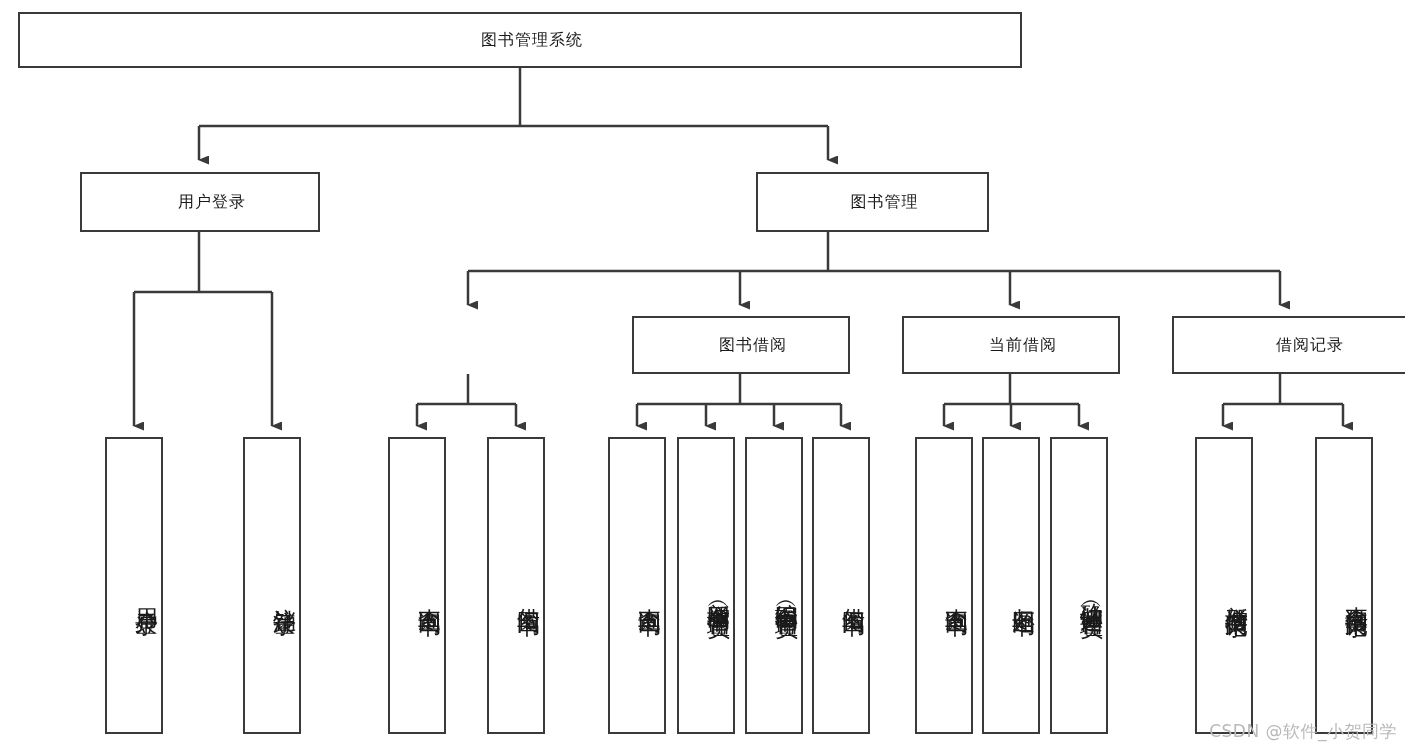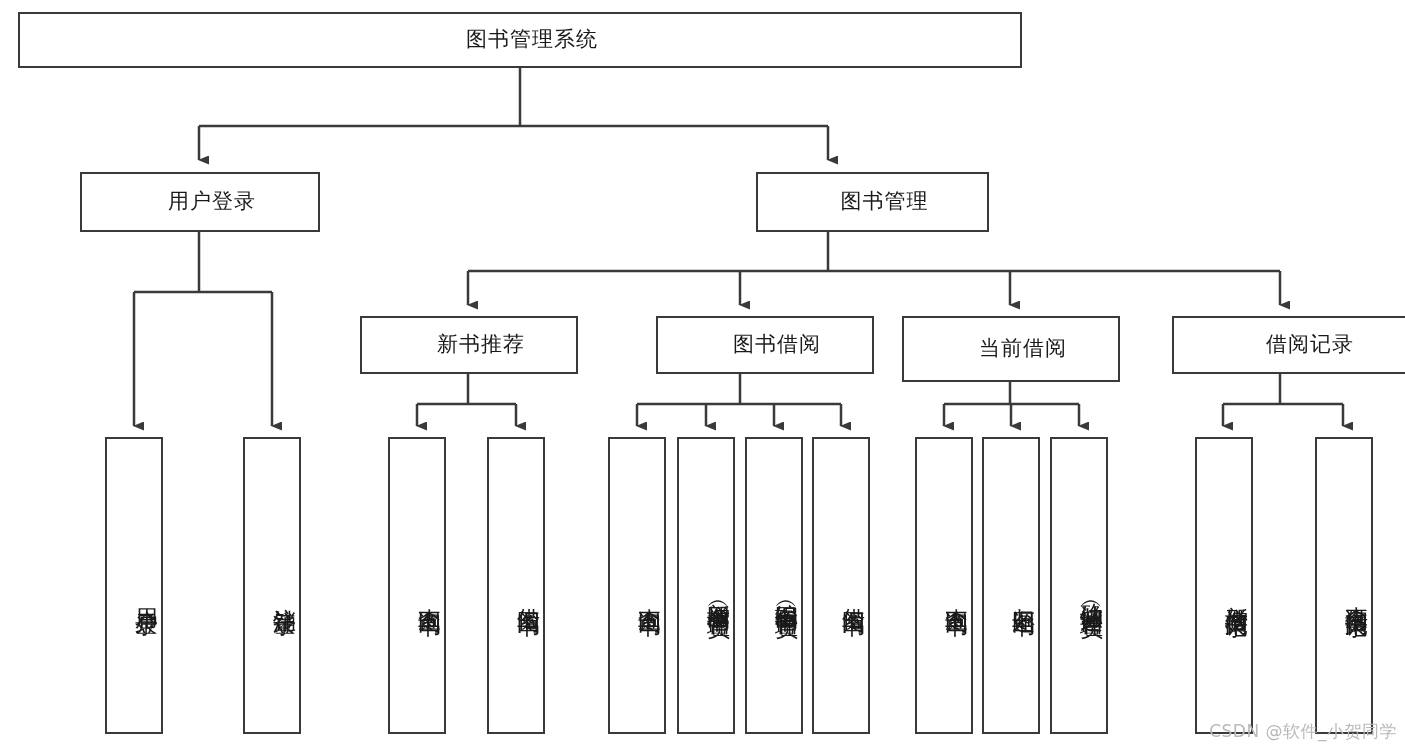--- a/index.html
+++ b/index.html
@@ -29,21 +29,21 @@
     position: absolute;
     box-sizing: border-box;
     background: #ffffff;
     border: 2px solid #3a3a3a;
     display: flex;
     align-items: center;
     justify-content: center;
     color: #1a1a1a;
   }
   .node.horiz {
-    font-size: 21px;
+    font-size: 16px;
     letter-spacing: 1px;
     line-height: 1.2;
     padding-left: 24px;
   }
   .node.vert {
     writing-mode: vertical-rl;
     text-orientation: upright;
     font-size: 23px;
     line-height: 1.25;
     letter-spacing: 2px;
@@ -125,27 +125,24 @@
     <span>图书管理系统</span>
   </div>
 
   <div class="node horiz" style="left:80px; top:172px; width:240px; height:60px;">
     <span>用户登录</span>
   </div>
   <div class="node horiz" style="left:712px; top:172px; width:233px; height:60px;margin-left:44px;">
     <span>图书管理</span>
   </div>
 
-  <div class="node horiz" style="left:360px; top:316px; width:218px; height:58px;">
-    <span>新书推荐</span>
-  </div>
-  <div class="node horiz" style="left:632px; top:316px; width:218px; height:58px;margin-left:24px;">
+  <div class="node horiz" style="left:632px; top:316px; width:218px; height:58px;">
     <span>图书借阅</span>
   </div>
-  <div class="node horiz" style="left:902px; top:316px; width:218px; height:66px;">
+  <div class="node horiz" style="left:902px; top:316px; width:218px; height:58px;">
     <span>当前借阅</span>
   </div>
   <div class="node horiz" style="left:1172px; top:316px; width:252px; height:58px;">
     <span>借阅记录</span>
   </div>
 
   <div class="node vert" style="left:105px; top:437px; width:58px; height:297px;">
     <span class="vlabel">用户登录</span>
   </div>
   <div class="node vert" style="left:243px; top:437px; width:58px; height:297px;">

